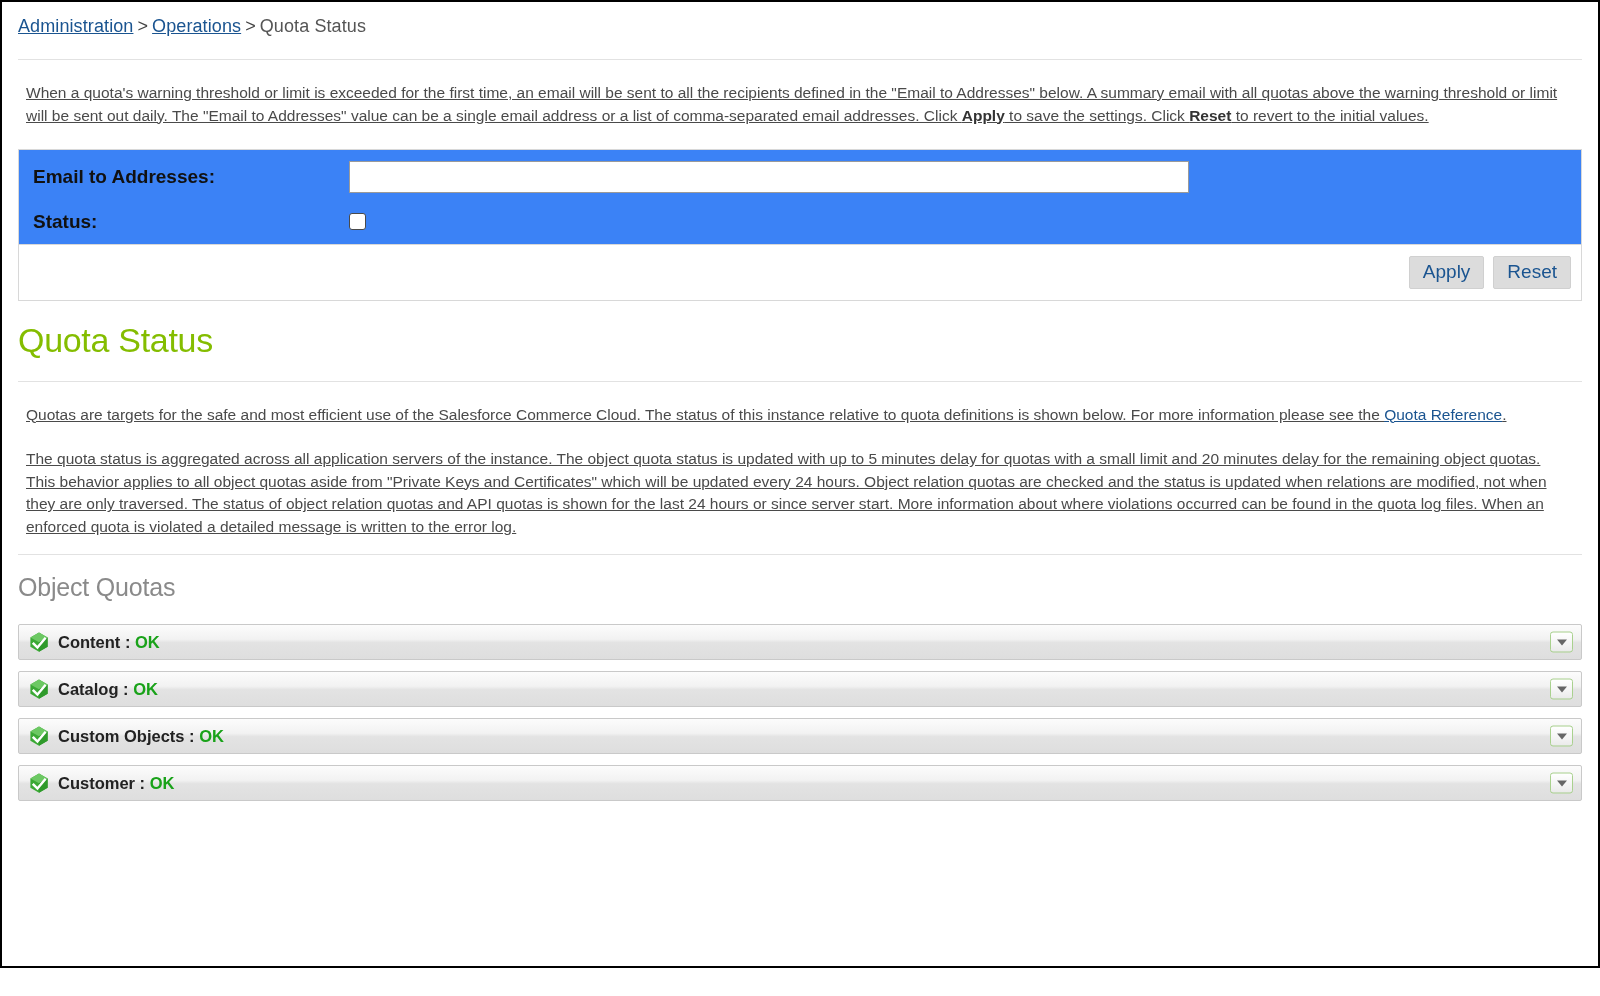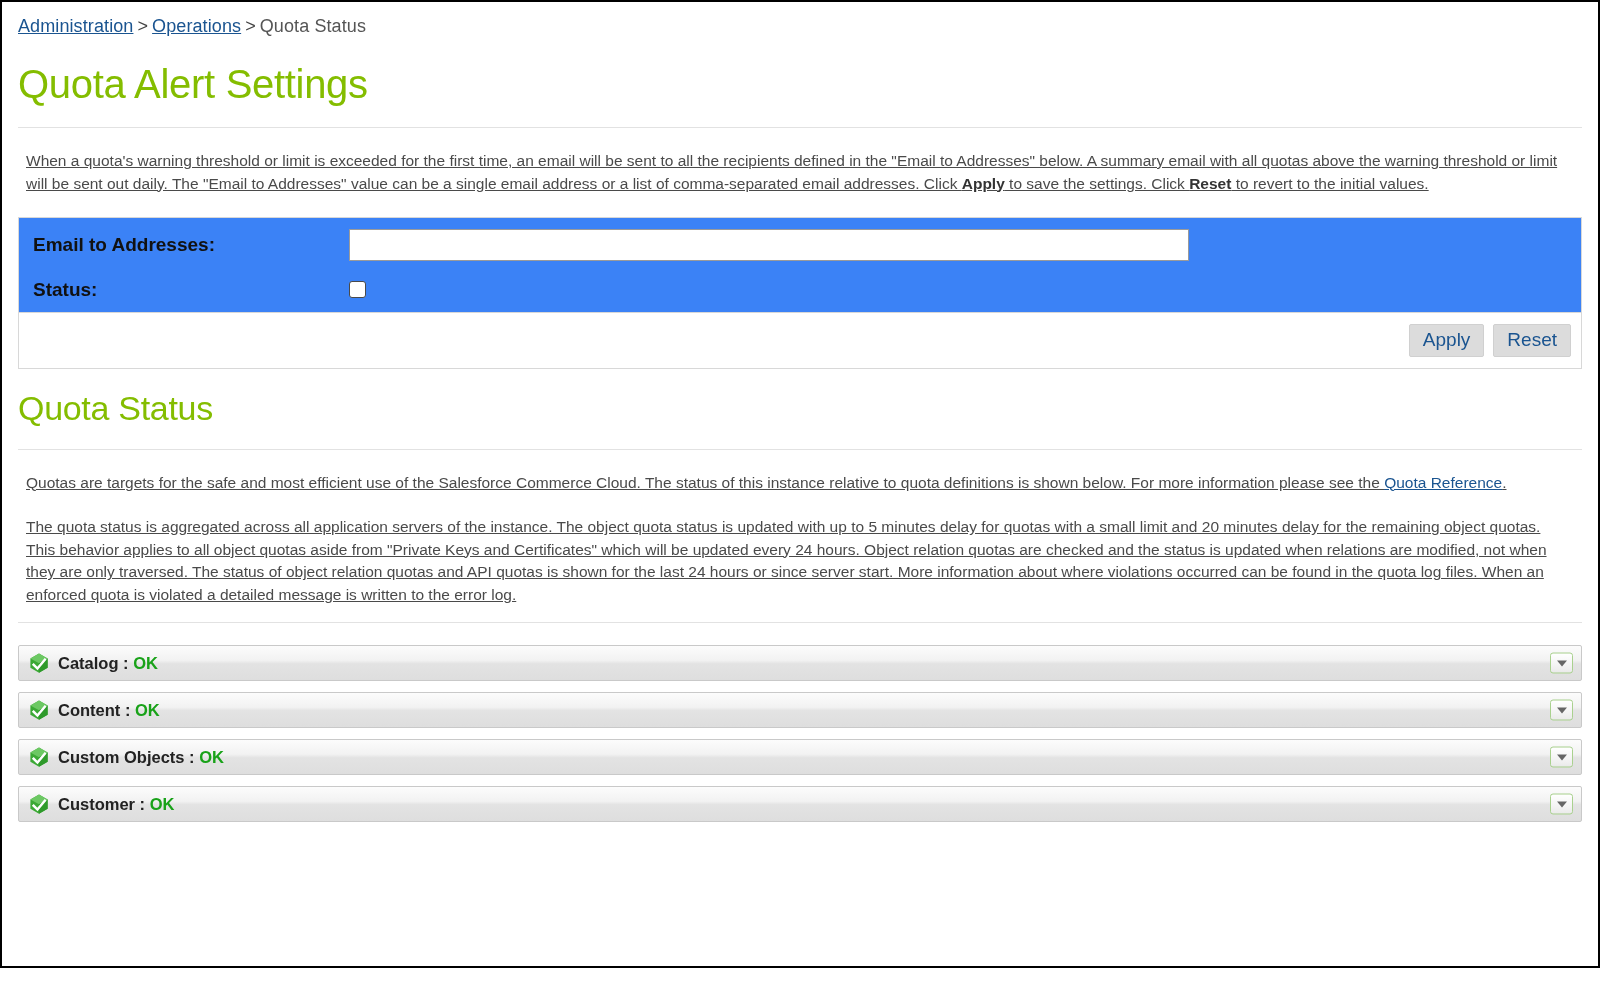--- a/index.html
+++ b/index.html
@@ -222,21 +222,20 @@
 </head>
 <body>
 
 <div class="page">
   <div class="inner">
 
     <div class="breadcrumb">
       <a href="#">Administration</a><span class="sep">&gt;</span><a href="#">Operations</a><span class="sep">&gt;</span><span class="current">Quota Status</span>
     </div>
 
-    <h1 class="greenhead">Quota Alert Settings</h1>
     <div class="rule"></div>
 
     <p class="body"><span>When a quota's warning threshold or limit is exceeded for the first time, an email will be sent to all the recipients defined in the "Email to Addresses" below. A summary email with all quotas above the warning threshold or limit will be sent out daily. The "Email to Addresses" value can be a single email address or a list of comma-separated email addresses. Click </span><b>Apply</b><span> to save the settings. Click </span><b>Reset</b><span> to revert to the initial values.</span></p>
 
     <div class="formbox">
       <div class="formrow first">
         <div class="form-label">Email to Addresses:</div>
         <input class="text-input" type="text" value="" style="">
       </div>
       <div class="formrow">
@@ -251,49 +250,50 @@
 
     <h1 class="greenhead second">Quota Status</h1>
     <div class="rule"></div>
 
     <p class="body"><span>Quotas are targets for the safe and most efficient use of the Salesforce Commerce Cloud. The status of this instance relative to quota definitions is shown below. For more information please see the </span><a href="#">Quota Reference</a><span>.</span></p>
 
     <p class="body gap">The quota status is aggregated across all application servers of the instance. The object quota status is updated with up to 5 minutes delay for quotas with a small limit and 20 minutes delay for the remaining object quotas. This behavior applies to all object quotas aside from "Private Keys and Certificates" which will be updated every 24 hours. Object relation quotas are checked and the status is updated when relations are modified, not when they are only traversed. The status of object relation quotas and API quotas is shown for the last 24 hours or since server start. More information about where violations occurred can be found in the quota log files. When an enforced quota is violated a detailed message is written to the error log.</p>
 
     <div class="rule tight"></div>
 
+    <h2 class="section">Object Quotas</h2>
 
     <div class="accordion" id="accordion-list">
   <div class="acc-row">
     <div class="acc-left">
       <svg class="acc-icon" viewBox="0 0 24 24">
         <path d="M12 1.6 L21.4 7 L21.4 17.2 L12 22.6 L2.6 17.2 L2.6 7 Z" fill="#3ba935"></path>
         <path d="M12 1.6 L21.4 7 L12 12.4 L2.6 7 Z" fill="#6cc863"></path>
         <path d="M12 12.4 L21.4 7 L21.4 17.2 L12 22.6 Z" fill="#2f9a2b"></path>
         <path d="M6.2 12.1 L10.2 16.0 L18.2 6.6 L20.3 8.3 L10.4 20.0 L4.2 14.0 Z" fill="#ffffff"></path>
       </svg>
       <div class="acc-title">
-        <span>Catalog</span><span> : </span><span class="status-ok">OK</span>
+        <span>Content</span><span> : </span><span class="status-ok">OK</span>
       </div>
     </div>
     <div class="acc-toggle">
       <span class="tri"></span>
     </div>
   </div>
 
   <div class="acc-row">
     <div class="acc-left">
       <svg class="acc-icon" viewBox="0 0 24 24">
         <path d="M12 1.6 L21.4 7 L21.4 17.2 L12 22.6 L2.6 17.2 L2.6 7 Z" fill="#3ba935"></path>
         <path d="M12 1.6 L21.4 7 L12 12.4 L2.6 7 Z" fill="#6cc863"></path>
         <path d="M12 12.4 L21.4 7 L21.4 17.2 L12 22.6 Z" fill="#2f9a2b"></path>
         <path d="M6.2 12.1 L10.2 16.0 L18.2 6.6 L20.3 8.3 L10.4 20.0 L4.2 14.0 Z" fill="#ffffff"></path>
       </svg>
       <div class="acc-title">
-        <span>Content</span><span> : </span><span class="status-ok">OK</span>
+        <span>Catalog</span><span> : </span><span class="status-ok">OK</span>
       </div>
     </div>
     <div class="acc-toggle">
       <span class="tri"></span>
     </div>
   </div>
 
   <div class="acc-row">
     <div class="acc-left">
       <svg class="acc-icon" viewBox="0 0 24 24">

